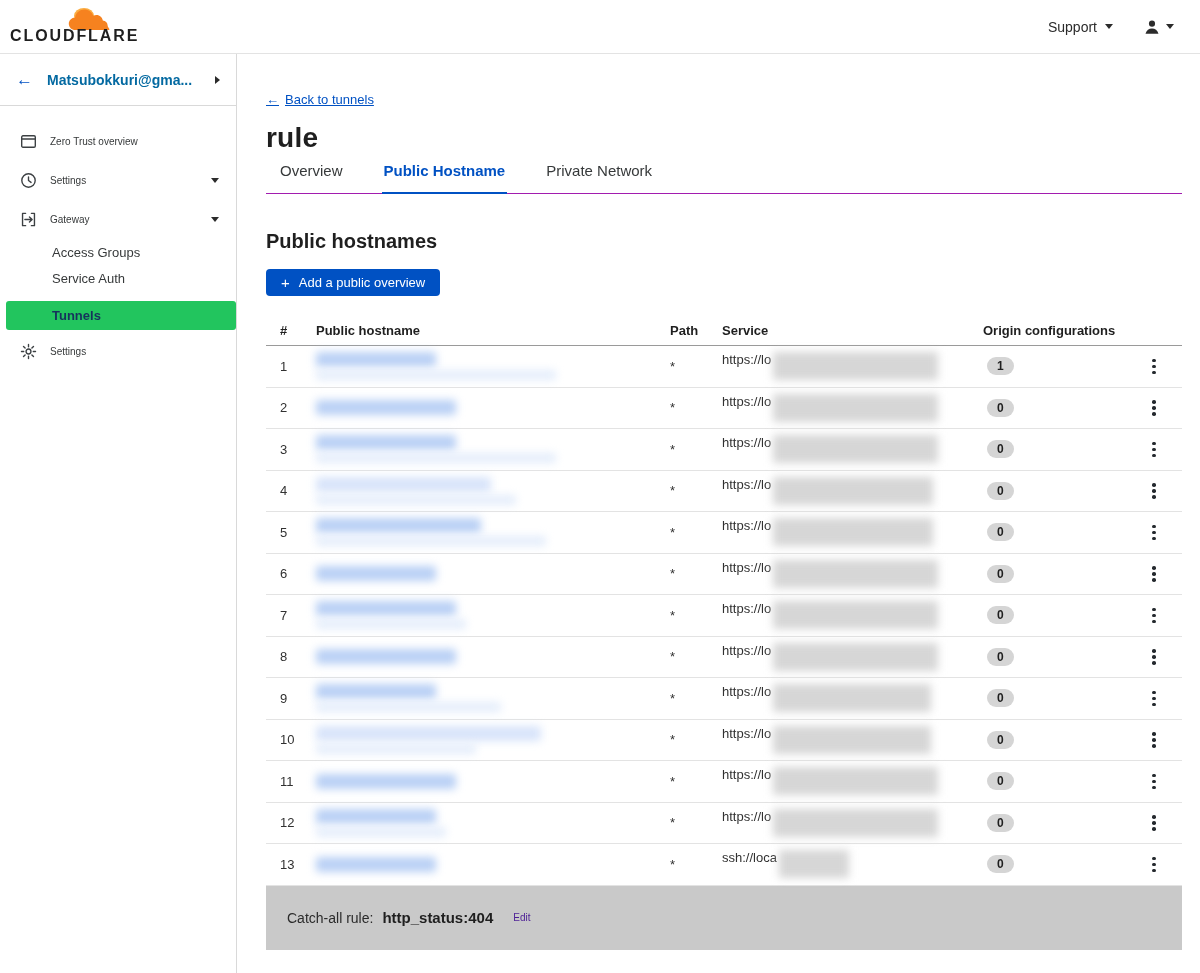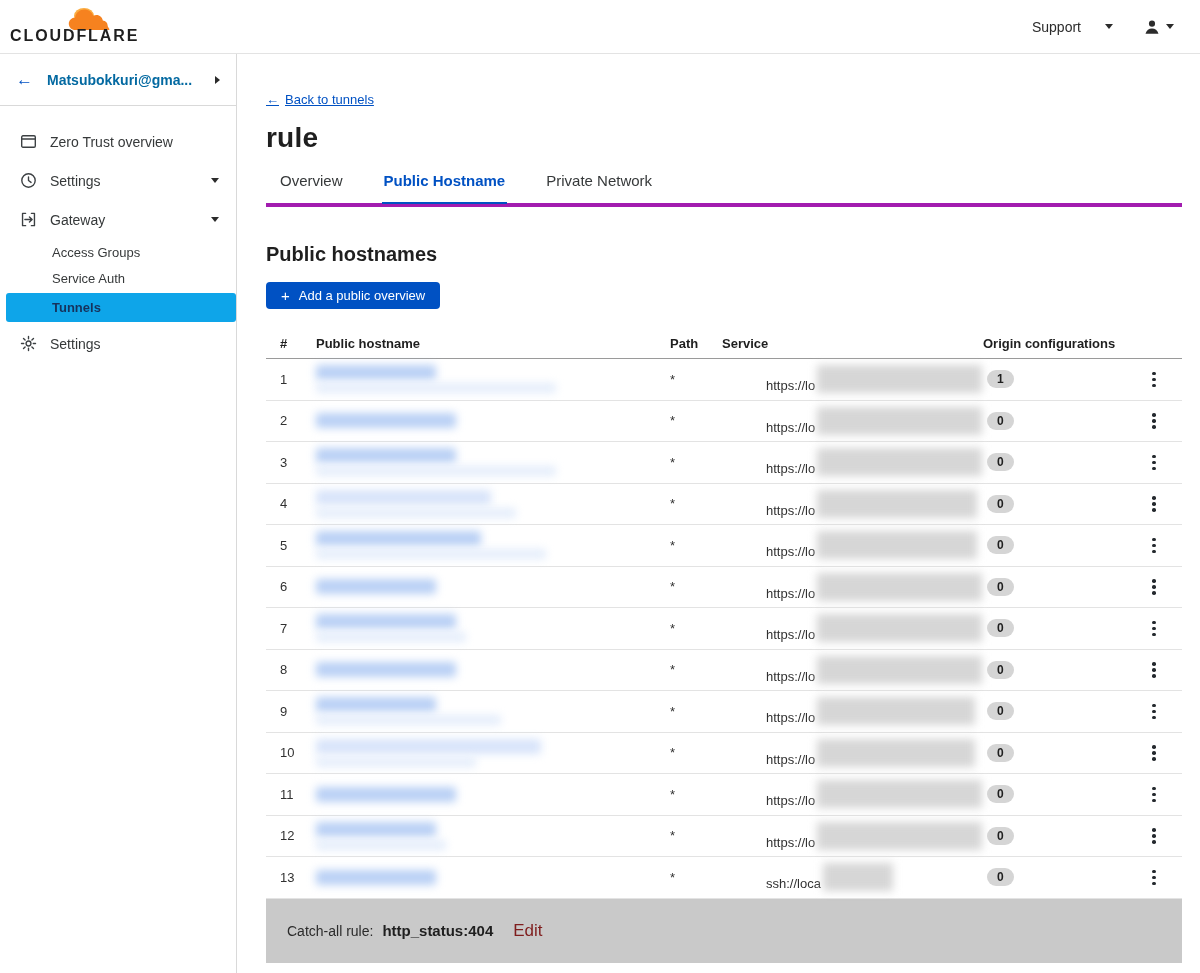--- a/index.html
+++ b/index.html
@@ -9,82 +9,82 @@
     background:#fff; color:#313131;
   }
   
   .topbar{height:54px;display:flex;justify-content:space-between;align-items:center;
     border-bottom:1px solid #e3e3e3;padding:0 26px 0 10px;}
   .brand{position:relative;width:112px;height:46px;cursor:pointer;}
   .brand svg{position:absolute;top:2px;right:4px;}
   .brand-text{position:absolute;bottom:5px;left:0;font-size:16px;font-weight:700;
     letter-spacing:1.9px;color:#1f1f1f;}
   .topbar-right{display:flex;align-items:center;gap:30px;}
-  .support{display:flex;align-items:center;gap:24px;font-size:14px;color:#2b2b2b;cursor:pointer;}
+  .support{display:flex;align-items:center;gap:8px;font-size:14px;color:#2b2b2b;cursor:pointer;}
   .user{display:flex;align-items:center;gap:5px;cursor:pointer;}
   .tri-down{width:0;height:0;border-left:4px solid transparent;border-right:4px solid transparent;
     border-top:5px solid #2b2b2b;}
   .tri-right{width:0;height:0;border-top:4px solid transparent;border-bottom:4px solid transparent;
     border-left:5px solid #2b2b2b;}
   .tri-up{width:0;height:0;border-left:4px solid transparent;border-right:4px solid transparent;
     border-bottom:5px solid #8f8f8f;}
   
   .layout{display:flex;height:919px;}
   .sidebar{width:237px;border-right:1px solid #d9d9d9;flex-shrink:0;background:#fff;}
   .account-row{height:52px;display:flex;align-items:center;padding:0 16px;border-bottom:1px solid #d9d9d9;}
   .back-arrow{color:#0051c3;font-size:17px;font-weight:700;cursor:pointer;line-height:1;}
   .account-name{flex:1;margin-left:14px;font-size:14px;font-weight:700;color:#0369a1;
     white-space:nowrap;overflow:hidden;cursor:pointer;}
   .nav{padding-top:16px;}
   .nav-item{height:39px;display:flex;align-items:center;padding:0 17px 0 20px;
-    font-size:14px;color:#36393a;cursor:pointer;}
+    font-size:10px;color:#36393a;cursor:pointer;}
   .nav-icon{width:17px;height:17px;margin-right:13px;display:flex;align-items:center;}
   .nav-icon svg{width:17px;height:17px;stroke:#3c4043;stroke-width:1.3;fill:none;
     stroke-linecap:round;stroke-linejoin:round;}
   .nav-label{flex:1;}
   .nav-sub{height:26px;display:flex;align-items:center;padding-left:52px;font-size:13px;
     color:#36393a;cursor:pointer;}
-  .nav-sub.selected{height:29px;background:#0ea5e9;border-radius:3px;margin:2px 0 2px 6px;
+  .nav-sub.selected{height:29px;background:#22c55e;border-radius:3px;margin:10px 0 2px 6px;
     padding-left:46px;font-weight:700;color:#16325c;}
   
   .main{flex:1;padding:36px 24px 0 29px;}
   .back-link{display:inline-flex;align-items:center;gap:6px;font-size:13px;color:#0051c3;
     text-decoration:underline;cursor:pointer;}
   .page-title{font-size:28px;font-weight:600;margin-top:14px;color:#1f1f1f;letter-spacing:.2px;}
-  .tabs{display:flex;gap:37px;margin-top:18px;border-bottom:4px solid #a21caf;padding-left:12px;}
+  .tabs{display:flex;gap:37px;margin-top:8px;border-bottom:1px solid #a21caf;padding-left:12px;}
   .tab{padding:0 2px 13px;font-size:15px;color:#36393a;cursor:pointer;}
   .tab.active{color:#0051c3;font-weight:600;border-bottom:2px solid #0051c3;margin-bottom:-1px;}
   .section-title{font-size:20px;font-weight:600;margin-top:36px;color:#1f1f1f;}
   .add-btn{margin-top:16px;display:inline-flex;align-items:center;gap:9px;background:#0051c3;
     color:#fff;border:none;border-radius:4px;font-size:13px;padding:0 15px;height:27px;
     cursor:pointer;font-family:inherit;}
   .add-btn .plus{font-size:15px;font-weight:400;line-height:1;}
   
   .table{margin-top:20px;}
   .thead,.trow{display:grid;grid-template-columns:36px 354px 52px 261px 165px 1fr;
     align-items:center;padding-left:14px;}
   .thead{height:30px;border-bottom:1px solid #9a9a9a;font-size:13px;font-weight:700;color:#1f1f1f;}
   .trow{height:41.5px;border-bottom:1px solid #e3e3e3;font-size:13px;}
   .c-host{overflow:visible;}
   .redact-host{height:15px;border-radius:2px;background:#b9d0f5;filter:blur(4px);}
   .redact-host.light{background:#d8e4fa;}
   .redact-tail{height:10px;margin-top:3px;border-radius:2px;background:#e4edfb;filter:blur(4px);}
-  .c-svc{display:flex;align-items:flex-end;white-space:nowrap;color:#313131;margin-left:44px;}
+  .c-svc{display:flex;align-items:flex-start;white-space:nowrap;color:#313131;}
   .redact-svc{display:inline-block;height:28px;background:#d6d6d6;filter:blur(4px);margin-left:2px;}
   .badge{min-width:14px;padding:2px 10px;background:#d5d5d5;border-radius:10px;font-size:12px;
     font-weight:600;text-align:center;display:inline-block;color:#1f1f1f;}
   .c-origin{padding-left:4px;}
   .c-menu{display:flex;justify-content:flex-end;padding-right:22px;}
   .kebab{display:flex;flex-direction:column;gap:2.5px;background:none;border:none;cursor:pointer;padding:4px;}
   .kebab i{width:3.5px;height:3.5px;border-radius:50%;background:#24292e;display:block;}
   
   .catchall{height:64px;background:#c9c9c9;display:flex;align-items:center;padding:0 21px;
     font-size:14px;color:#2b2b2b;}
   .catchall .rule{font-weight:700;font-size:15px;margin-left:9px;color:#1f1f1f;}
-  .catchall .edit{color:#7f1d1d;margin-left:20px;font-size:17px;cursor:pointer;}
+  .catchall .edit{color:#4c1d95;margin-left:20px;font-size:10px;cursor:pointer;}
 </style>
 </head>
 <body>
 
 <header class="topbar">
   <div class="brand">
     <svg width="54" height="28" viewBox="0 0 54 28">
       <ellipse cx="20" cy="10" rx="10" ry="8" fill="#FBAD41"></ellipse>
       <path d="M44.6 24H11.3c-3.6 0-6.5-2.8-6.5-6.3 0-3.4 2.8-6.2 6.3-6.3C11.9 6.9 15.8 3.6 20.4 3.6c4.1 0 7.6 2.6 8.9 6.2 1-.5 2.1-.8 3.2-.8 3.3 0 6 2.5 6.3 5.6 2.7.3 4.8 2.2 4.8 4.7S47.2 24 44.6 24z" fill="#F6821F"></path>
     </svg>

